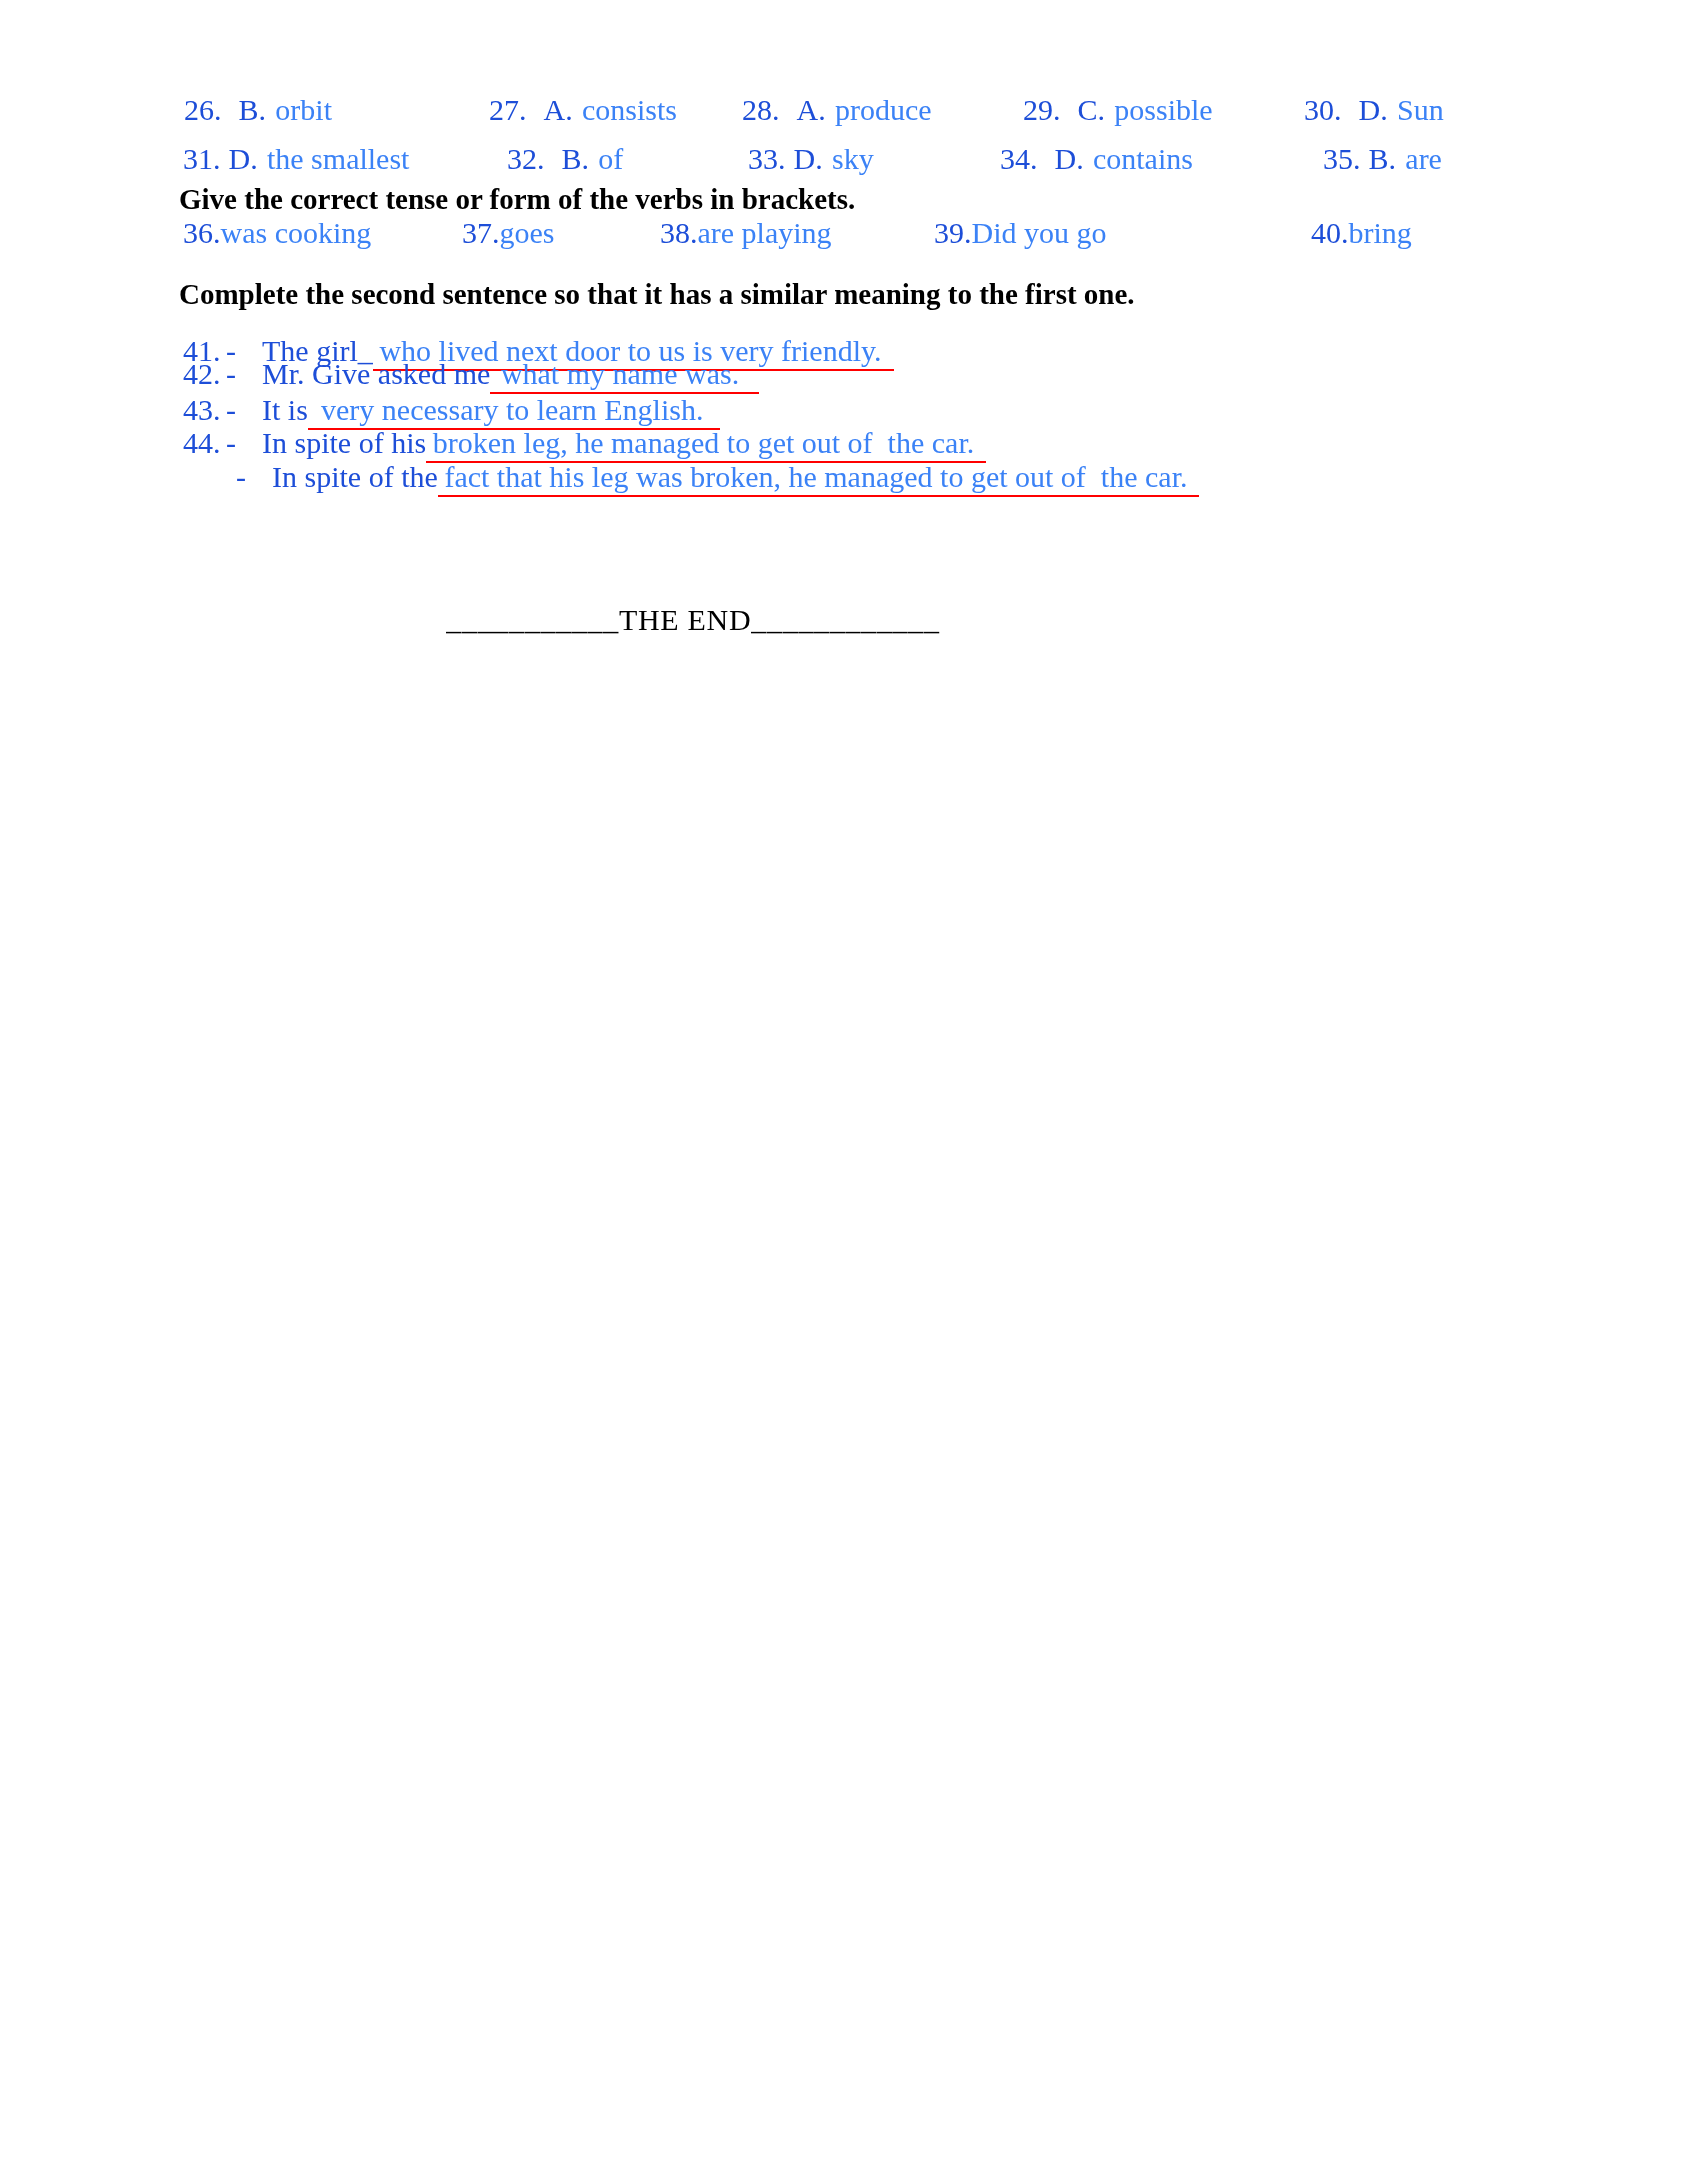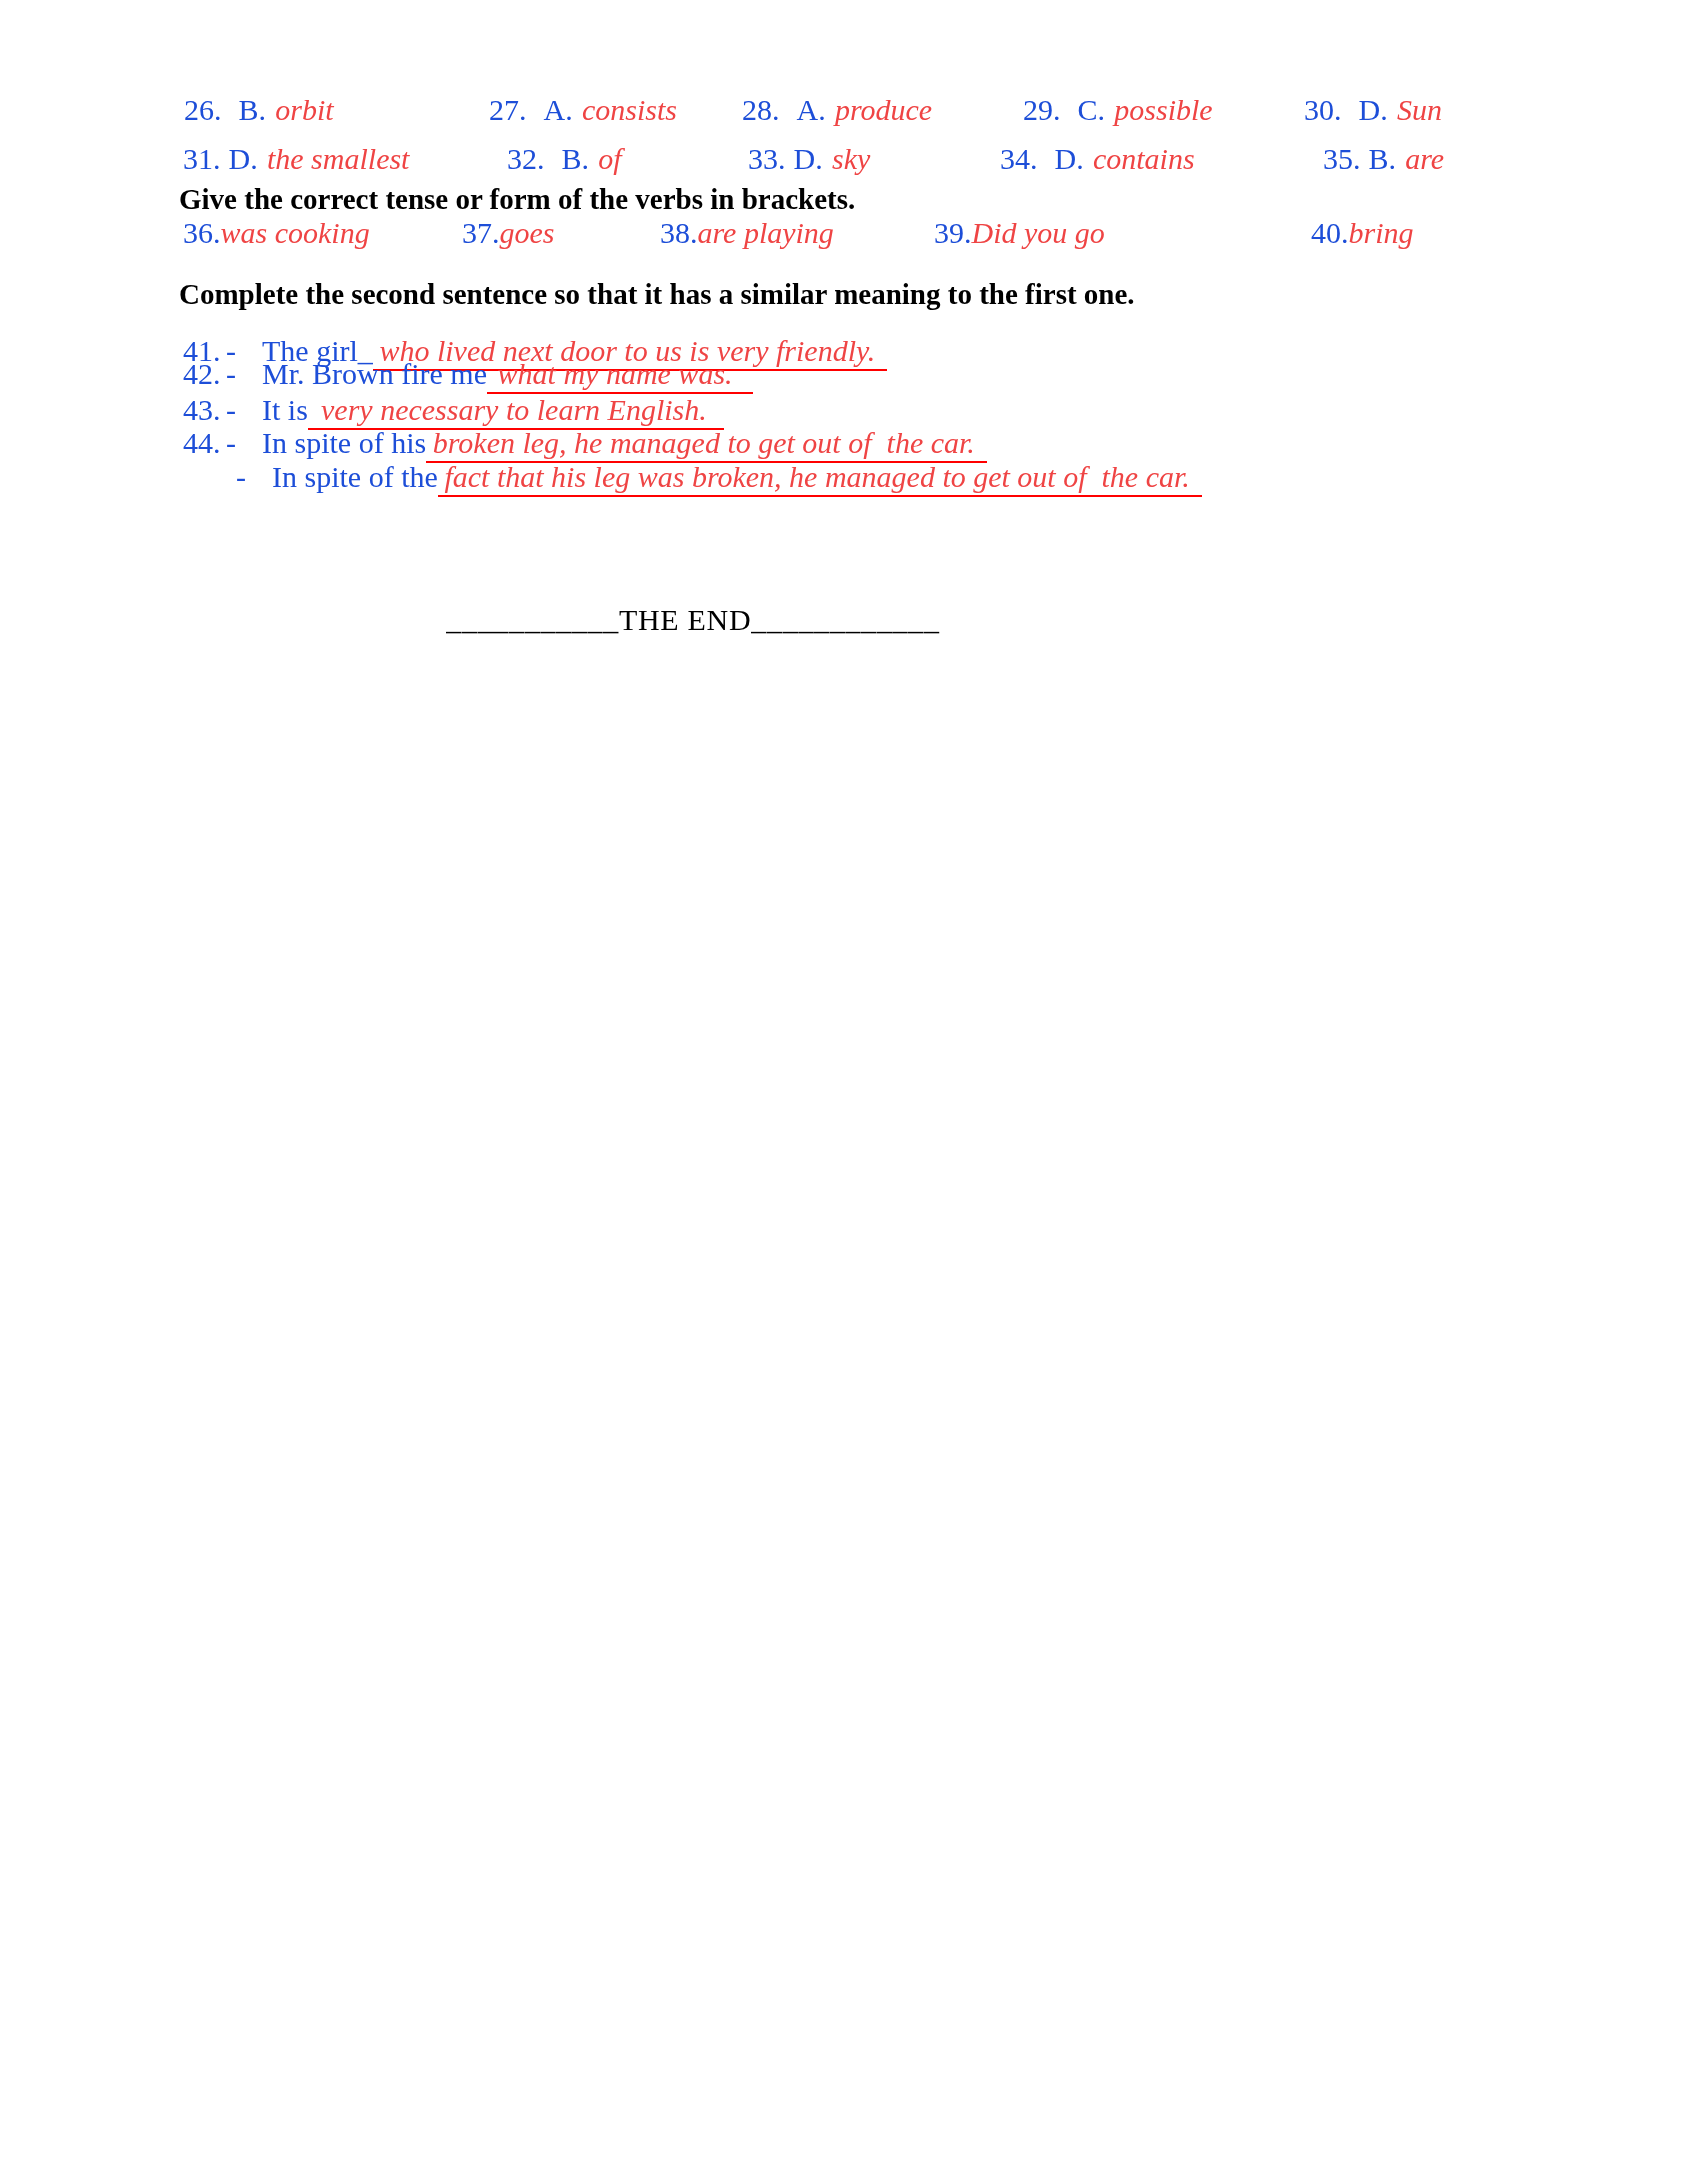--- a/index.html
+++ b/index.html
@@ -1,20 +1,20 @@
 <!DOCTYPE html>
 <html style="font-size:10.6px"><head>
 <meta charset="utf-8">
 <style>
   html,body{margin:0;padding:0;background:#ffffff;}
   body{width:1687px;height:2183px;position:relative;font-family:"Liberation Serif",serif;color:#000000;}
   #page{position:absolute;inset:0;background:#ffffff;overflow:hidden;}
   .abs{position:absolute;font-size:30px;line-height:1.15;white-space:pre;}
   .bold{font-weight:bold;font-size:29px;font-family:Liberation Serif, serif;}
-  .red{color:#ef4444;font-style:italic;}
+  .red{color:#3b82f6;}
   .u{border-bottom:2.6px solid #ff0000;padding:0 12px 2px 6.6px;}
   .k{color:#1d4ed8;}
   .letter{margin-left:17px;}
   .ans{margin-left:9.3px;}
   .ans3{margin-left:0;}
   .num{display:inline-block;width:43px;}
   .dash{display:inline-block;width:36px;}
   .footer{left:0;width:1386px;text-align:center;letter-spacing:0.7px;}
 </style>
 </head>
@@ -39,21 +39,21 @@
   <div class="abs" style="left:183px;top:216px"><span class="k">36.</span><span class="red ans3">was cooking</span></div>
   <div class="abs" style="left:462px;top:216px"><span class="k">37.</span><span class="red ans3">goes</span></div>
   <div class="abs" style="left:660px;top:216px"><span class="k">38.</span><span class="red ans3">are playing</span></div>
   <div class="abs" style="left:934px;top:216px"><span class="k">39.</span><span class="red ans3">Did you go</span></div>
   <div class="abs" style="left:1311px;top:216px"><span class="k">40.</span><span class="red ans3">bring</span></div>
 
   <div class="abs bold" style="left:179px;top:278px">Complete the second sentence so that it has a similar meaning to the first one.</div>
 
   <div class="abs" style="left:183px;top:334px"><span class="k num">41.</span><span class="k dash">-</span><span class="k">The girl</span><span class="k">_</span><span class="red u">who lived next door to us is very friendly.</span></div>
 
-  <div class="abs" style="left:183px;top:357px"><span class="k num">42.</span><span class="k dash">-</span><span class="k">Mr. Brown fire me</span><span class="k"></span><span class="red u" style="padding-left:10.6px;padding-right:20px">what my name was.</span></div>
+  <div class="abs" style="left:183px;top:357px"><span class="k num">42.</span><span class="k dash">-</span><span class="k">Mr. Give asked me</span><span class="k"></span><span class="red u" style="padding-left:10.6px;padding-right:20px">what my name was.</span></div>
 
   <div class="abs" style="left:183px;top:393px"><span class="k num">43.</span><span class="k dash">-</span><span class="k">It is</span><span class="k"></span><span class="red u" style="padding-left:13.2px;padding-right:17px">very necessary to learn English.</span></div>
 
   <div class="abs" style="left:183px;top:426px"><span class="k num">44.</span><span class="k dash">-</span><span class="k">In spite of his</span><span class="k"></span><span class="red u">broken leg, he managed to get out of  the car.</span></div>
 
   <div class="abs" style="left:236px;top:460px"><span class="k dash">-</span><span class="k">In spite of the</span><span class="k"></span><span class="red u">fact that his leg was broken, he managed to get out of  the car.</span></div>
 
 
   <div class="abs footer" style="top:603px">___________THE END____________</div>
 

